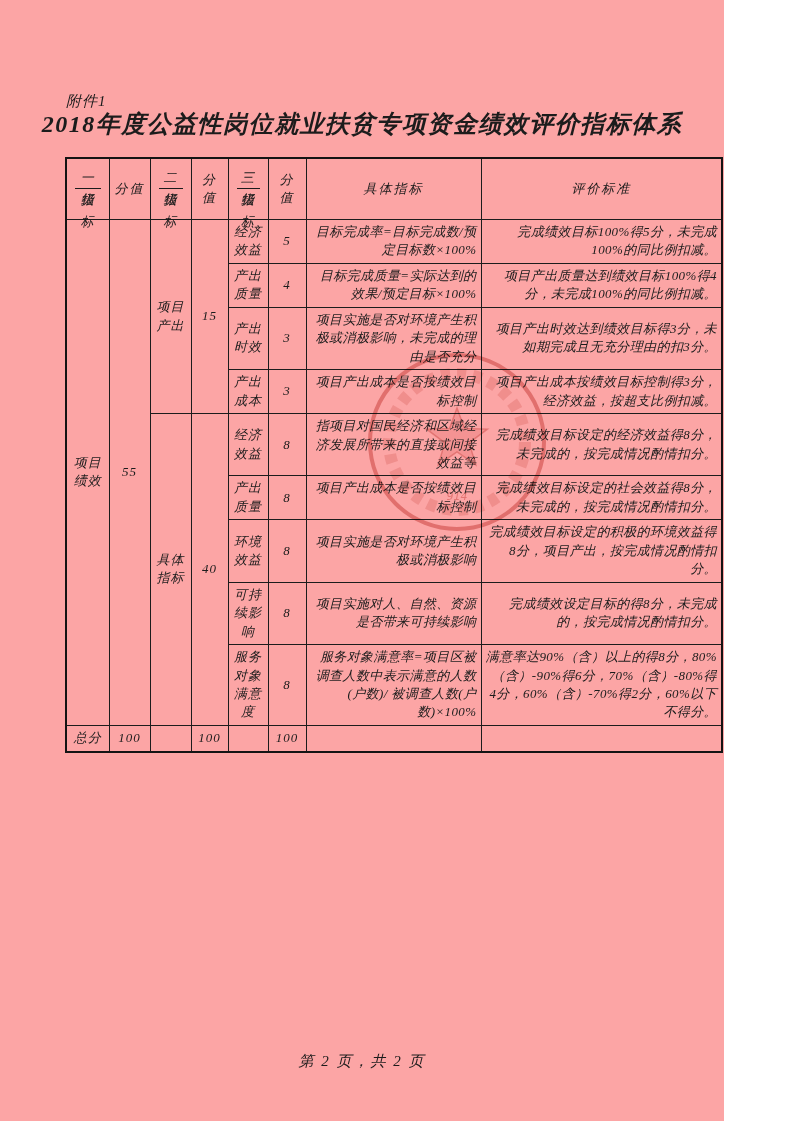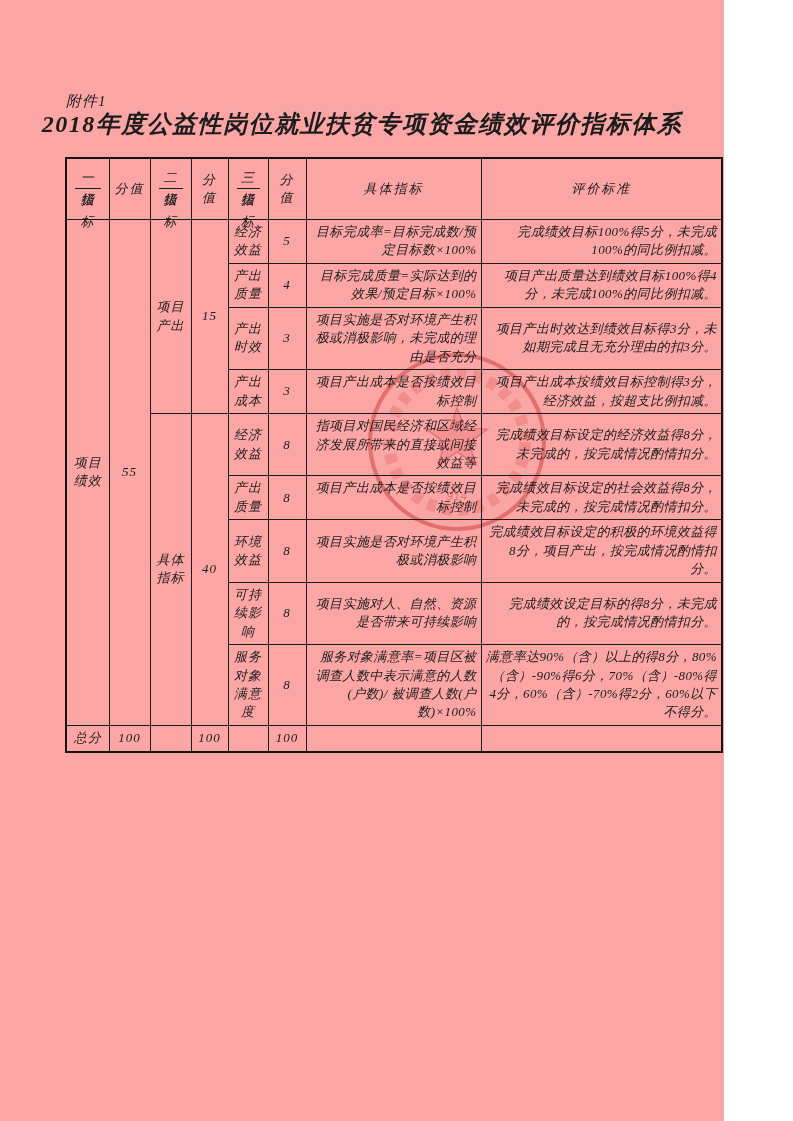--- a/index.html
+++ b/index.html
@@ -208,14 +208,15 @@
     </tbody>
   </table>
 
   <svg class="seal" viewBox="0 0 188 188" aria-hidden="true">
     <circle cx="94" cy="94" r="87" fill="none" stroke="rgba(191,59,52,0.5)" stroke-width="4"></circle>
     <circle cx="94" cy="94" r="68" fill="none" stroke="rgba(191,59,52,0.22)" stroke-width="12" stroke-dasharray="9 7"></circle>
     <path d="M94 60 L101.5 80.6 L124.4 81.1 L106.2 94.9 L112.8 116.9 L94 103.8 L75.2 116.9 L81.8 94.9 L63.6 81.1 L86.5 80.6 Z" fill="rgba(191,59,52,0.16)" stroke="rgba(191,59,52,0.4)" stroke-width="1.5"></path>
     <text x="94" y="152" text-anchor="middle" font-size="11" fill="rgba(191,59,52,0.45)" font-family="'DejaVu Sans', sans-serif">914</text>
   </svg>
 
+  <div class="page-footer">第 2 页，共 2 页</div>
 
 </div>
 
 </body></html>

